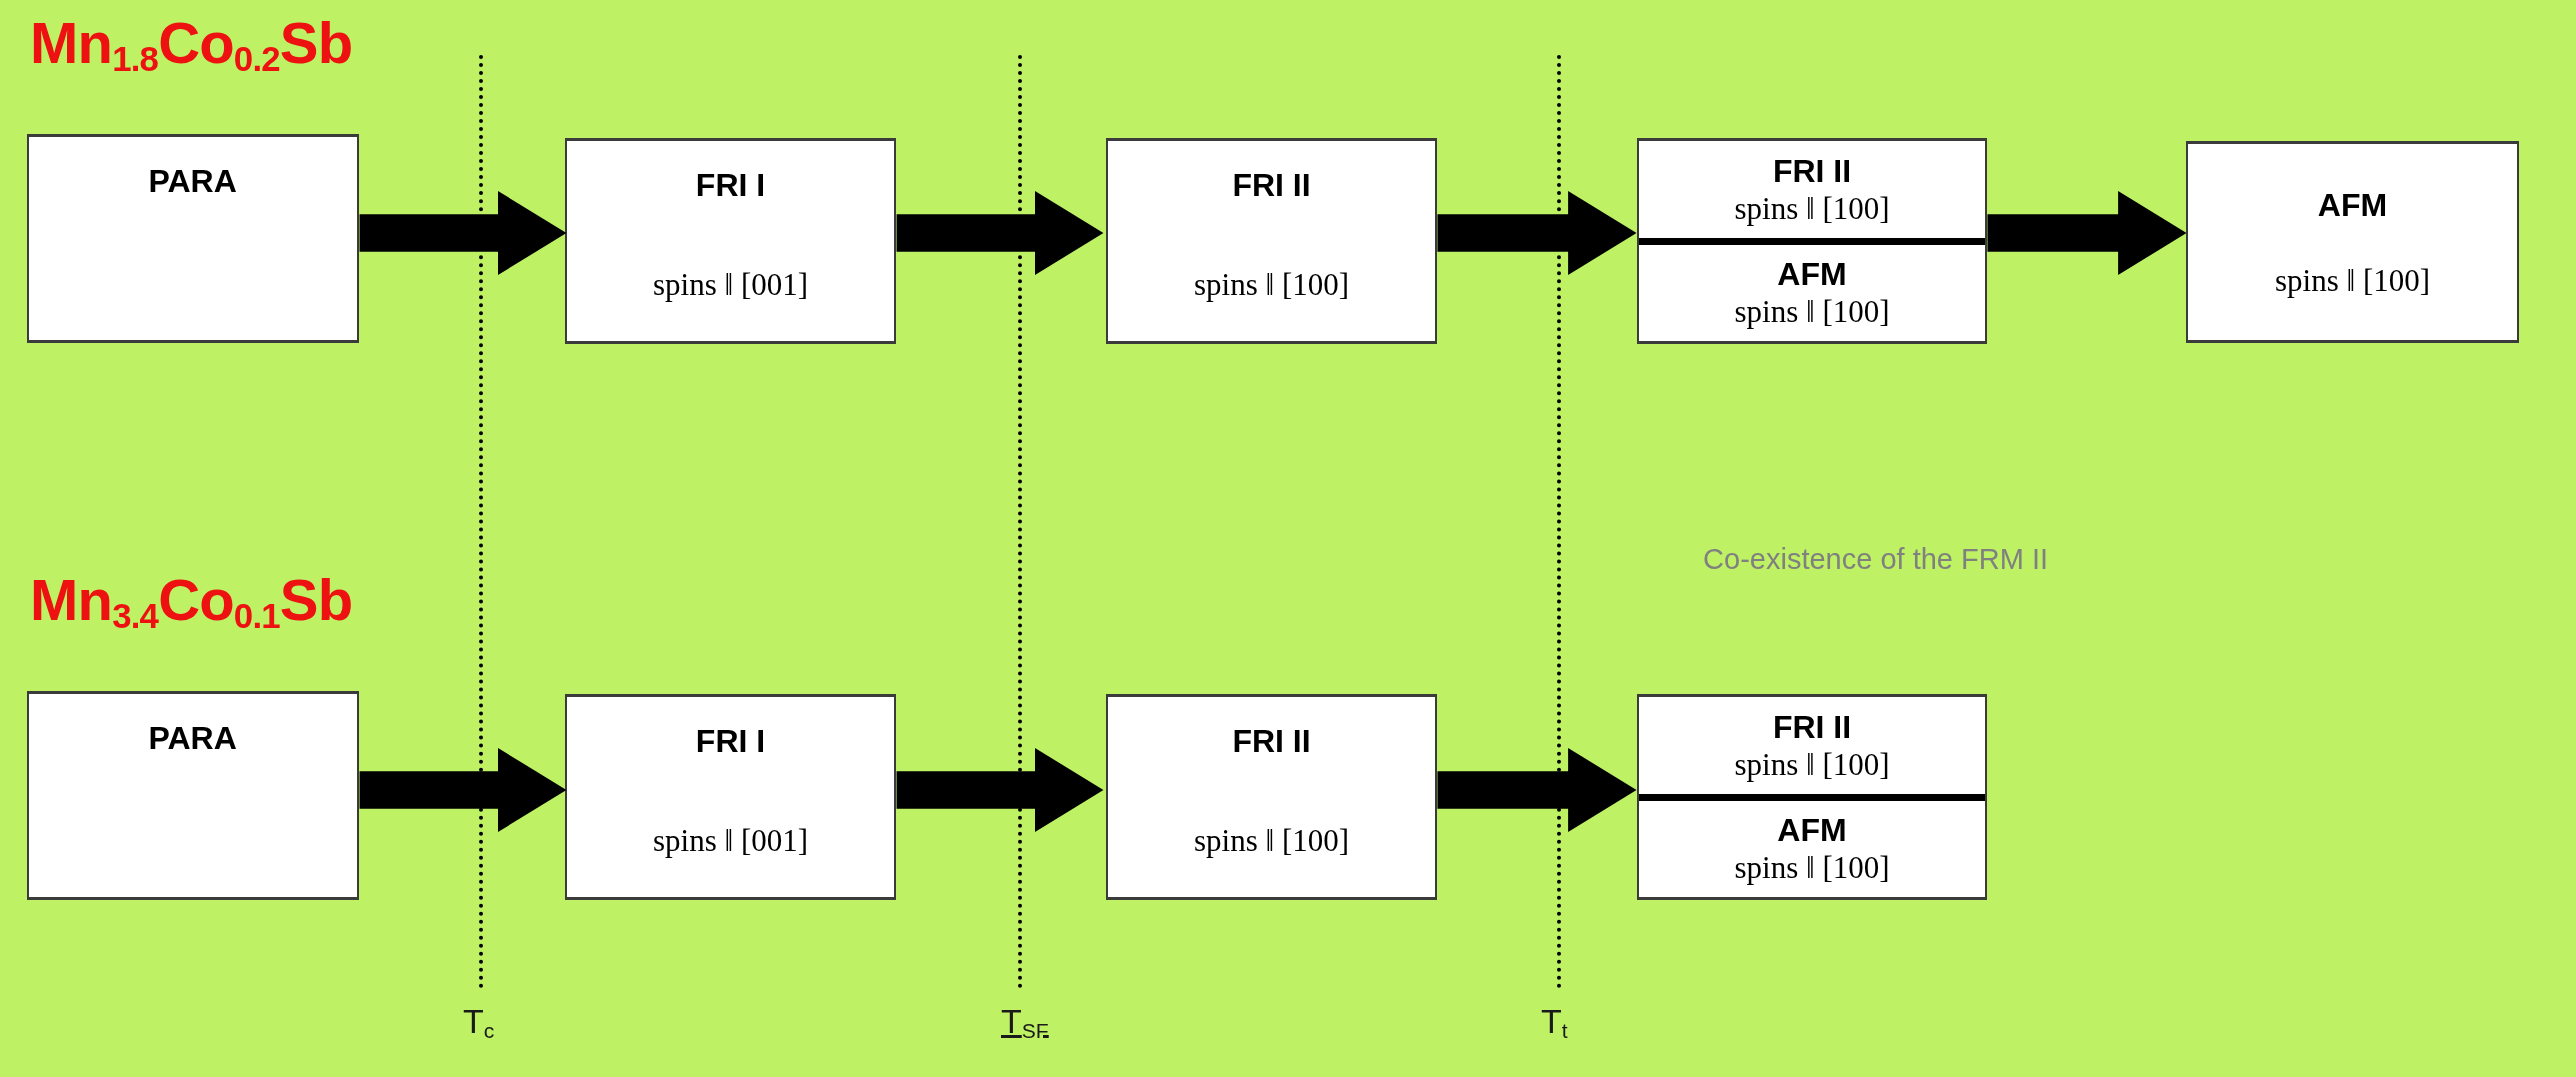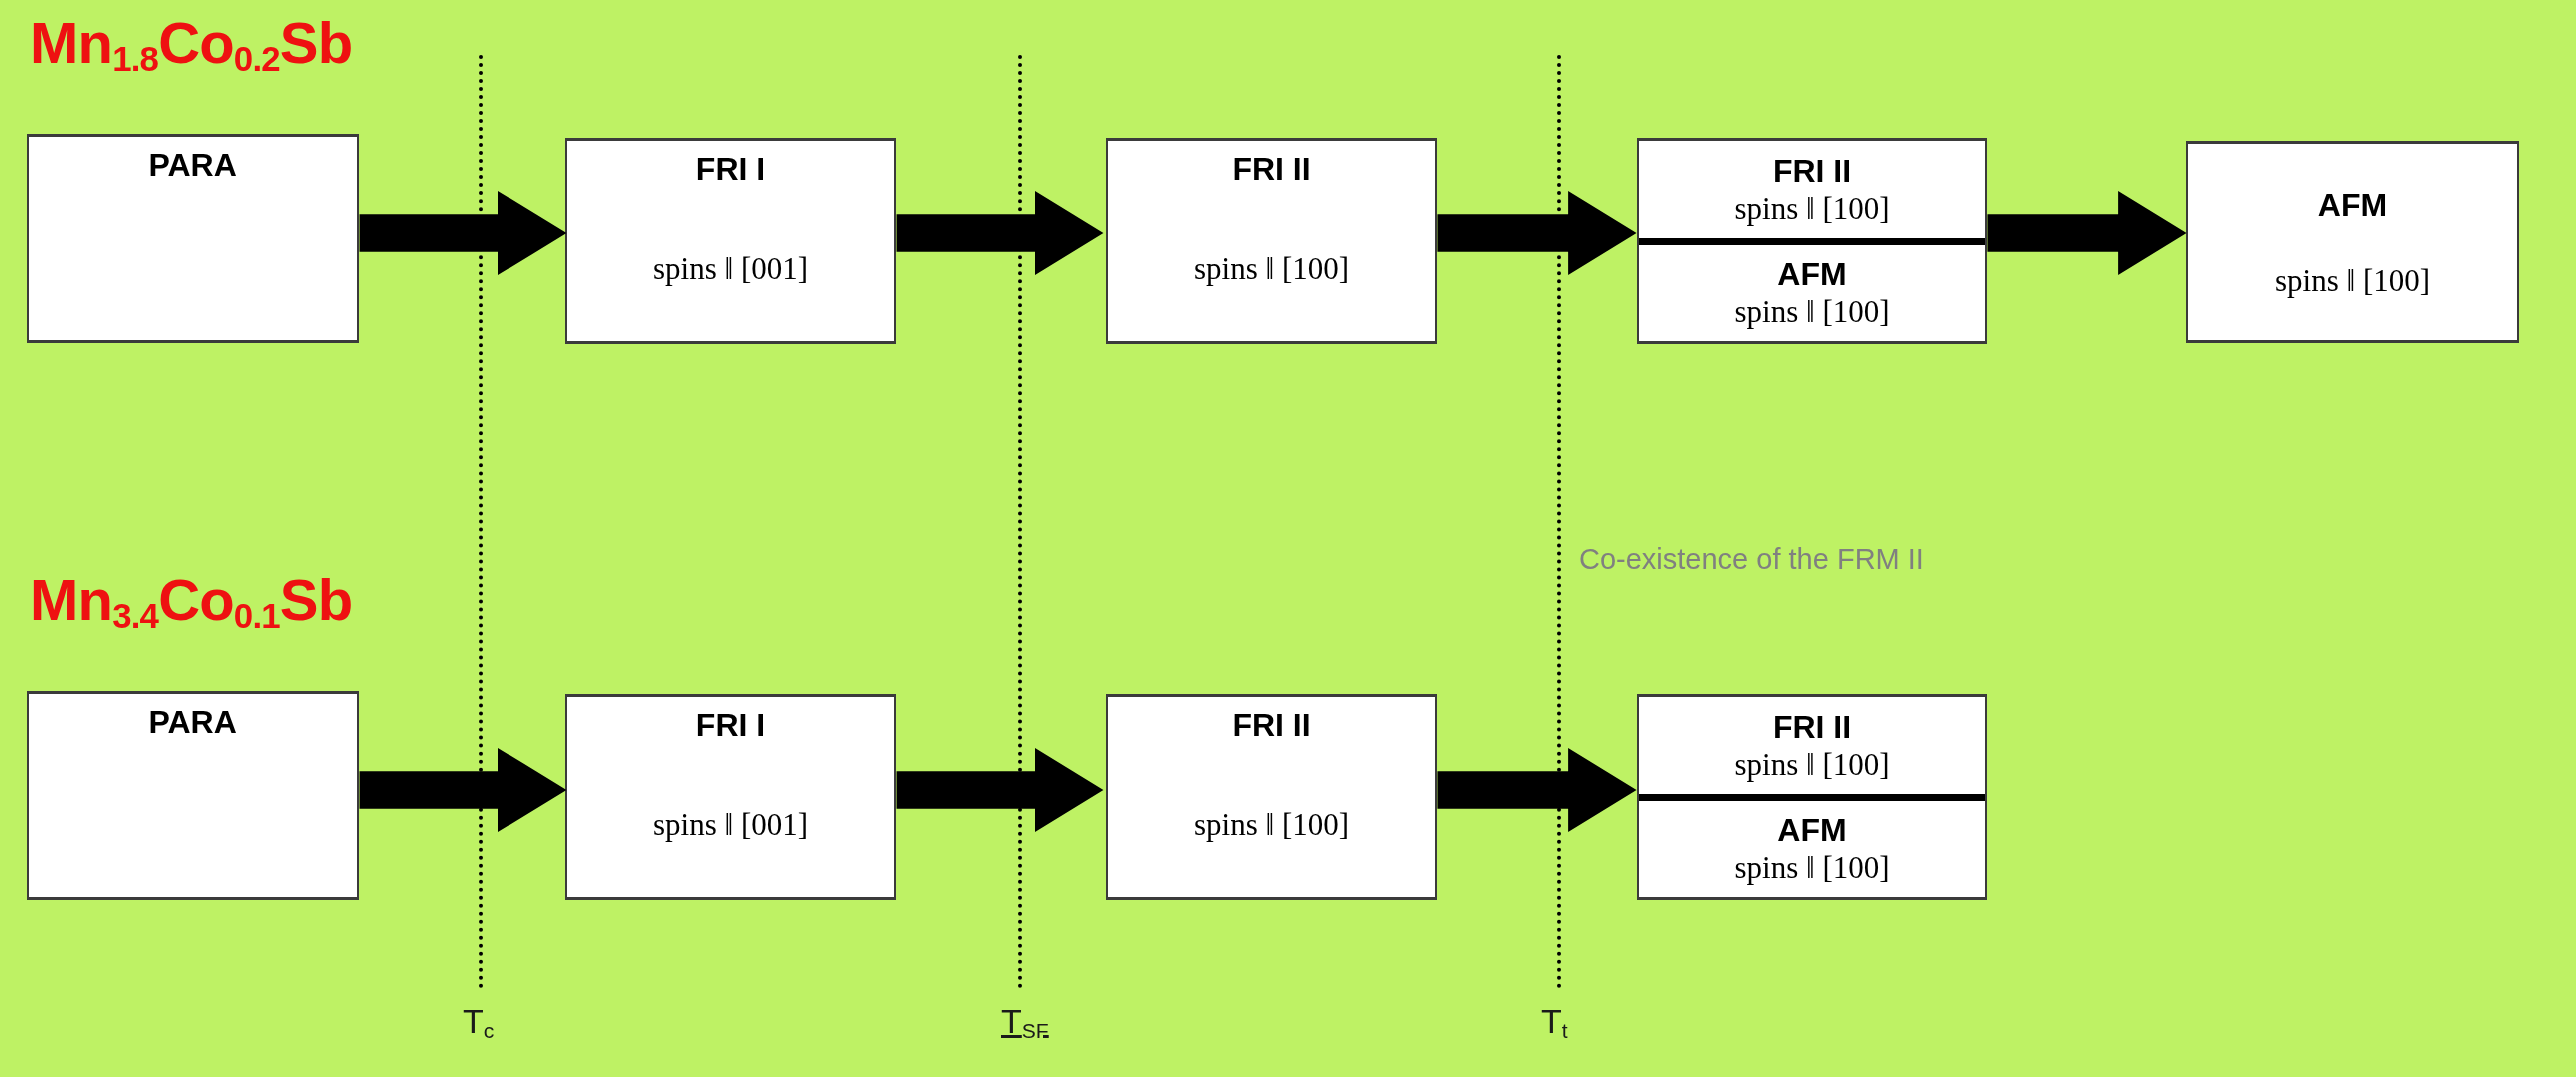--- a/index.html
+++ b/index.html
@@ -62,21 +62,21 @@
     white-space: nowrap;
   }
   .box-sub {
     font-weight: normal;
     font-size: 31px;
     color: #000000;
     line-height: 1;
     white-space: nowrap;
     font-family: Liberation Serif, serif;
   }
-  .simple .box-title { margin-top: 12px; }
+  .simple .box-title { margin-top: 28px; }
   .simple .box-sub   { margin-top: 68px; }
   .simple.single .box-title { margin-top: 45px; }
   .simple.single .box-sub   { margin-top: 44px; }
 
   
   .box.split {
     padding: 0;
     justify-content: center;
   }
   .split-half {
@@ -126,21 +126,21 @@
     position: relative;
     top: 0.25em;
   }
 
   
   .annotation {
     position: absolute;
     color: #808080;
     font-size: 29px;
     line-height: 1.38;
-    text-align: left;
+    text-align: right;
     white-space: pre-line;
     font-family: "Liberation Sans", sans-serif;
   }
 </style>
 </head>
 <body>
 
 <div id="canvas">
 
   <div class="vline" style="left:479px; top:55px; height:934px;"></div>

